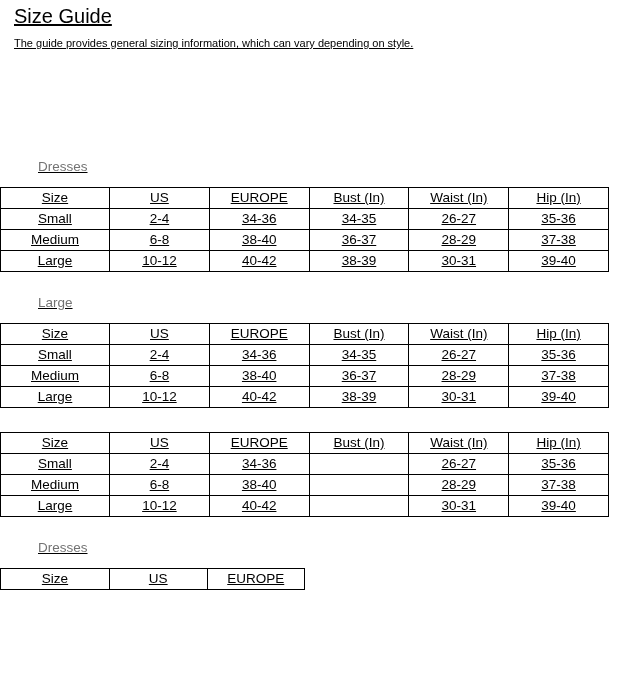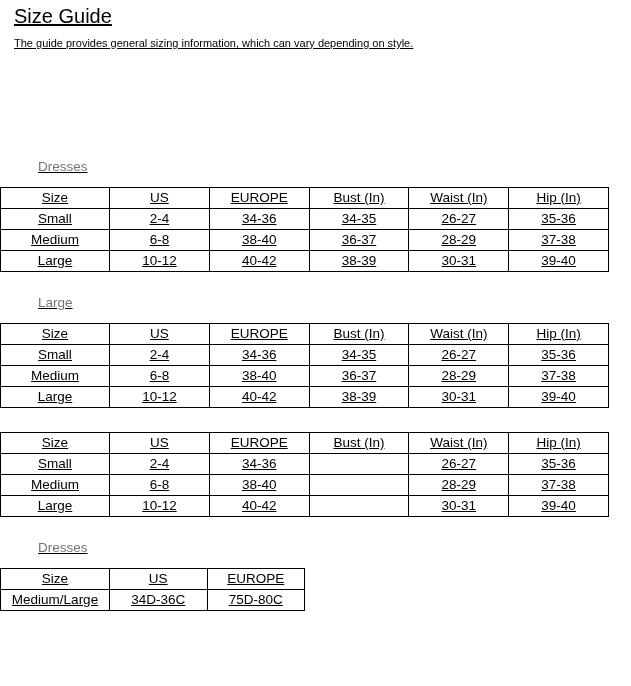--- a/index.html
+++ b/index.html
@@ -212,22 +212,17 @@
     <div class="section-label">Dresses</div>
     <table class="size-table narrow">
       <thead>
             <tr>
               <th>Size</th>
               <th>US</th>
               <th>EUROPE</th>
             </tr>
           </thead>
       <tbody>
-            <tr>
-              <td>Medium/Large</td>
-              <td>34D-36C</td>
-              <td>75D-80C</td>
-            </tr>
           </tbody>
     </table>
   </div>
 </div>
 </div>
 
 </body></html>

